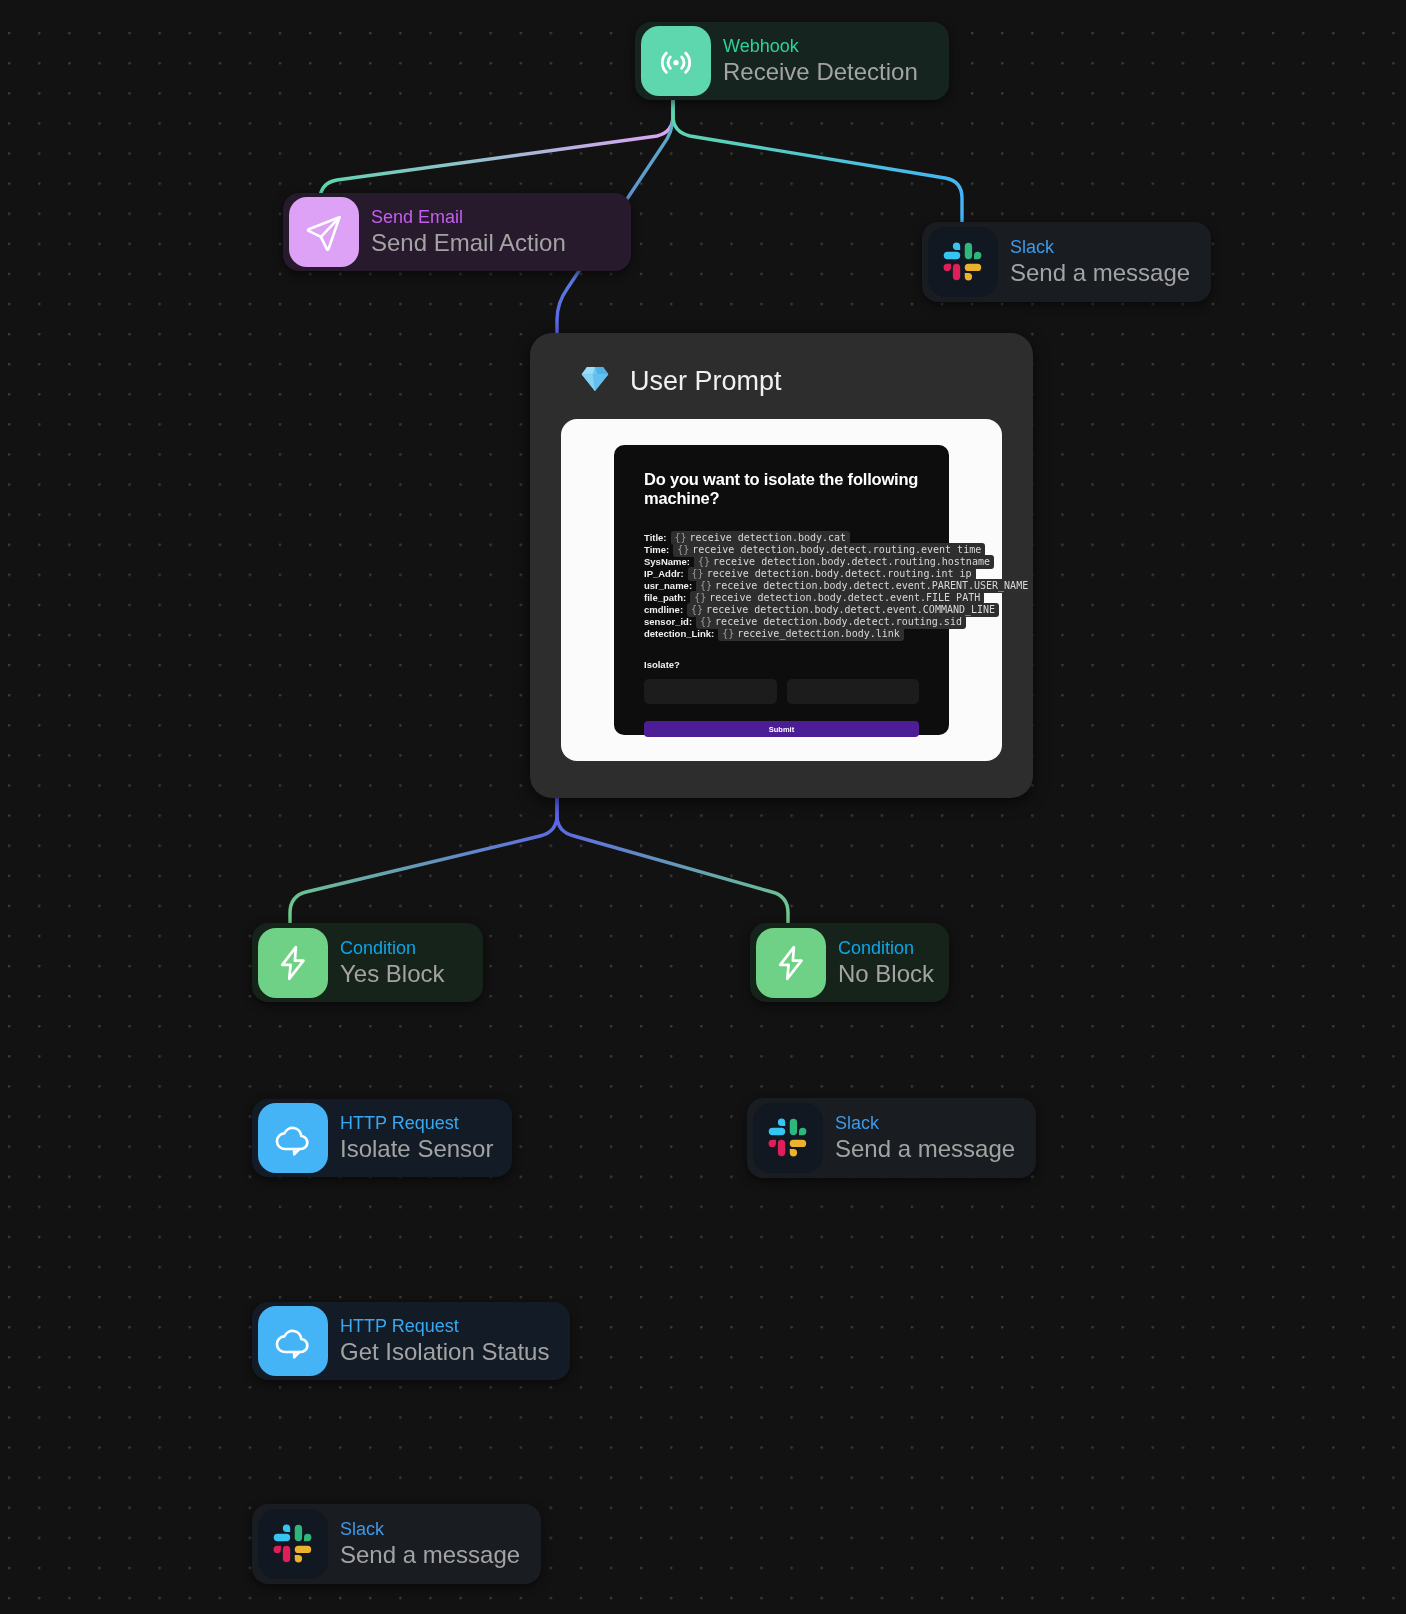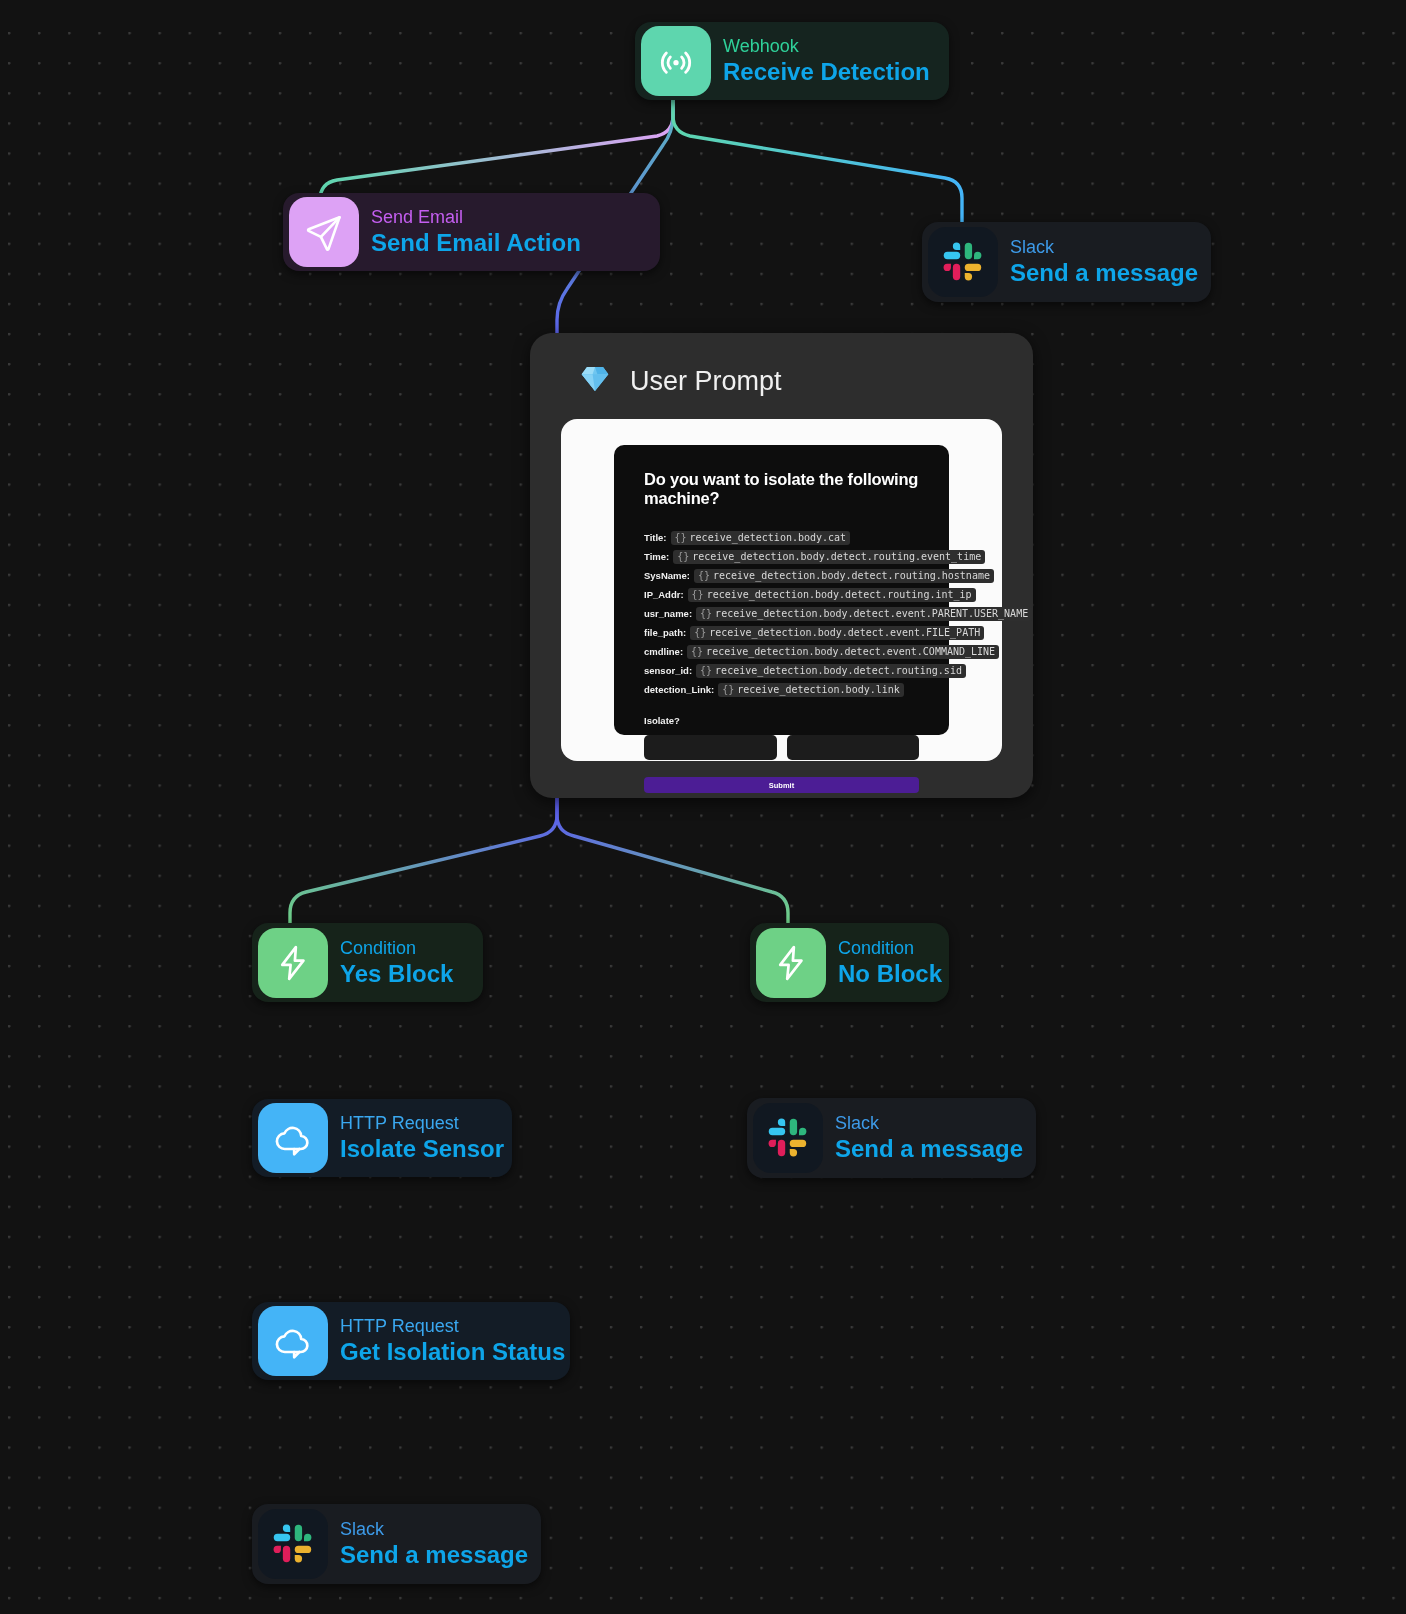--- a/index.html
+++ b/index.html
@@ -65,22 +65,22 @@
   .node-kind {
     font-size: 18px;
     line-height: 22px;
     font-weight: 500;
     white-space: nowrap;
   }
 
   .node-name {
     font-size: 24px;
     line-height: 30px;
-    color: #0ea5e9;
-    font-weight: 700;
+    color: #a3a3a3;
+    font-weight: 400;
     white-space: nowrap;
   }
 
   
   .n-webhook  { background: #15241f; }
   .n-webhook  .node-icon { background: #5ed6ae; }
   .n-webhook  .node-kind { color: #2fd19a; }
 
   .n-email    { background: #271a2d; }
   .n-email    .node-icon { background: #dda2f5; }
@@ -145,21 +145,21 @@
     color: #ffffff;
     font-size: 16.5px;
     font-weight: bold;
     letter-spacing: -0.2px;
   }
 
   #up-fields {
     margin-top: 24px;
     display: flex;
     flex-direction: column;
-    gap: 8px;
+    gap: 1px;
   }
 
   .up-row {
     display: flex;
     align-items: center;
     gap: 4px;
     height: 11px;
   }
 
   .up-key {
@@ -293,21 +293,21 @@
         <path d="M6.2 18.8a8.2 8.2 0 0 1 0-11.6"></path>
         <path d="M17.8 7.2a8.2 8.2 0 0 1 0 11.6"></path>
       </svg>
     </div>
     <div class="node-text">
       <div class="node-kind">Webhook</div>
       <div class="node-name">Receive Detection</div>
     </div>
   </div>
 
-  <div class="node n-email" style="left:283px; top:173px; width:377px; height:78px;">
+  <div class="node n-email" style="left:283px; top:173px; width:348px; height:78px;">
     <div class="node-icon">
       <svg width="40" height="40" viewBox="0 0 24 24" fill="none" stroke="#ffffff" stroke-width="1.6" stroke-linejoin="round" stroke-linecap="round">
         <path d="M21.3 3.2 2.8 10.4a.5.5 0 0 0-.05.92l7.4 3.6 3.6 7.4a.5.5 0 0 0 .92-.05z"></path>
         <path d="M21.3 3.2 10.15 14.92"></path>
       </svg>
     </div>
     <div class="node-text">
       <div class="node-kind">Send Email</div>
       <div class="node-name">Send Email Action</div>
     </div>

